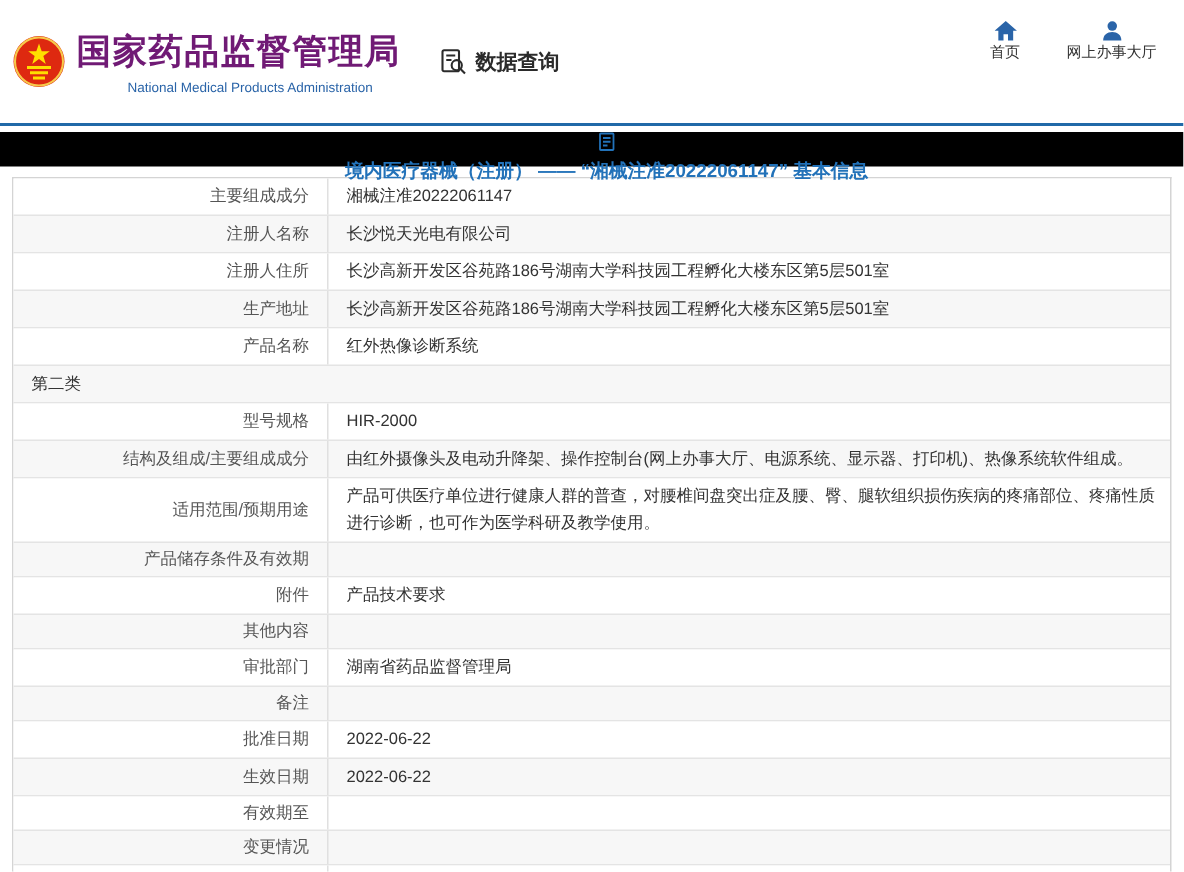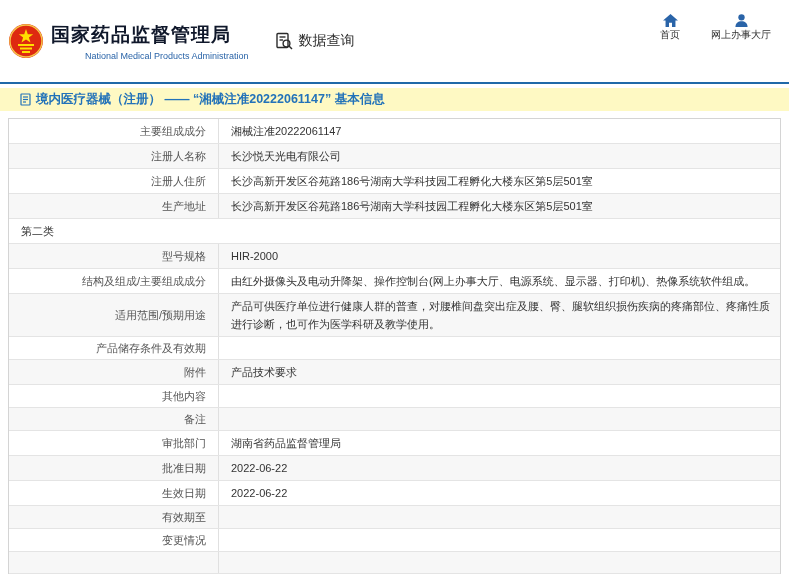--- a/index.html
+++ b/index.html
@@ -6,30 +6,30 @@
   html,body { margin:0; padding:0; background:#fff; }
   body {
     width:789px; height:581px; overflow:hidden;
     font-family:"Liberation Sans", sans-serif;
   }
   
   .header { height:84px; border-bottom:2px solid #2069a8; position:relative;
             display:flex; align-items:center; background:#fff; }
   .brand { display:flex; align-items:center; margin-left:8px; }
   .brand-text { margin-left:7px; }
-  .brand-title { font-size:19px; font-weight:bold; color:#0f172a; letter-spacing:1px; }
+  .brand-title { font-size:23px; font-weight:bold; color:#701a75; letter-spacing:1px; }
   .brand-sub { font-size:9px; color:#2a64a8; margin-top:3px;padding-left:34px; }
-  .dataquery { display:flex; align-items:center; gap:5px; margin-left:26px;
-               font-size:14px; color:#2b2b2b; font-weight:400; cursor:pointer; }
+  .dataquery { display:flex; align-items:flex-end; gap:5px; margin-left:26px;
+               font-size:14px; color:#2b2b2b; font-weight:700; cursor:pointer; }
   .topnav { position:absolute; right:18px; top:14px; display:flex; gap:24px; }
   .topnav .nav-item { display:flex; flex-direction:column; align-items:center; gap:0;
                       font-size:10px; color:#333; cursor:pointer; min-width:34px; }
   
-  .band { background:#fef9c3; margin-top:4px; height:23px;
-          display:flex; align-items:center; padding-left:20px; gap:5px; }
+  .band { background:#000000; margin-top:4px; height:23px;
+          display:flex; align-items:center; padding-left:20px; gap:5px;flex-direction:column; }
   .band-text { color:#2272b9; font-size:12.5px; font-weight:bold; }
   
   .info-table { margin:7px 8px 0 8px; border:1px solid #d4d4d4; border-bottom:none; }
   .row { display:flex; border-bottom:1px solid #e4e4e4; min-height:22px; background:#fff; }
   .row:nth-child(even) { background:#f7f7f7; }
   .cell { font-size:11px; line-height:16px; }
   .cell.label { width:210px; padding:3px 12px 3px 4px; color:#555;
                 border-right:1px solid #e0e0e0; flex-shrink:0;
                 display:flex; align-items:center; justify-content:flex-end; gap:3px;
                 text-align:right; }
@@ -132,20 +132,28 @@
     </div>
     <div class="row">
       <div class="cell label">
         <span>生产地址</span>
       </div>
       <div class="cell value">
         <span class="wrap">长沙高新开发区谷苑路186号湖南大学科技园工程孵化大楼东区第5层501室</span>
       </div>
     </div>
     <div class="row">
+      <div class="cell label">
+        <span>产品名称</span>
+      </div>
+      <div class="cell value">
+        <span class="wrap">红外热像诊断系统</span>
+      </div>
+    </div>
+    <div class="row">
       <div class="cell value">
         <span class="wrap">第二类</span>
       </div>
     </div>
     <div class="row">
       <div class="cell label">
         <span>型号规格</span>
       </div>
       <div class="cell value">
         <span class="wrap">HIR-2000</span>
@@ -186,32 +194,32 @@
     <div class="row">
       <div class="cell label">
         <span>其他内容</span>
       </div>
       <div class="cell value">
         <span class="wrap"></span>
       </div>
     </div>
     <div class="row">
       <div class="cell label">
+        <span>审批部门</span>
+      </div>
+      <div class="cell value">
+        <span class="wrap">湖南省药品监督管理局</span>
+      </div>
+    </div>
+    <div class="row">
+      <div class="cell label">
         <span>备注</span>
       </div>
       <div class="cell value">
         <span class="wrap"></span>
-      </div>
-    </div>
-    <div class="row">
-      <div class="cell label">
-        <span>审批部门</span>
-      </div>
-      <div class="cell value">
-        <span class="wrap">湖南省药品监督管理局</span>
       </div>
     </div>
     <div class="row">
       <div class="cell label">
         <span>批准日期</span>
       </div>
       <div class="cell value">
         <span class="wrap">2022-06-22</span>
       </div>
     </div>

